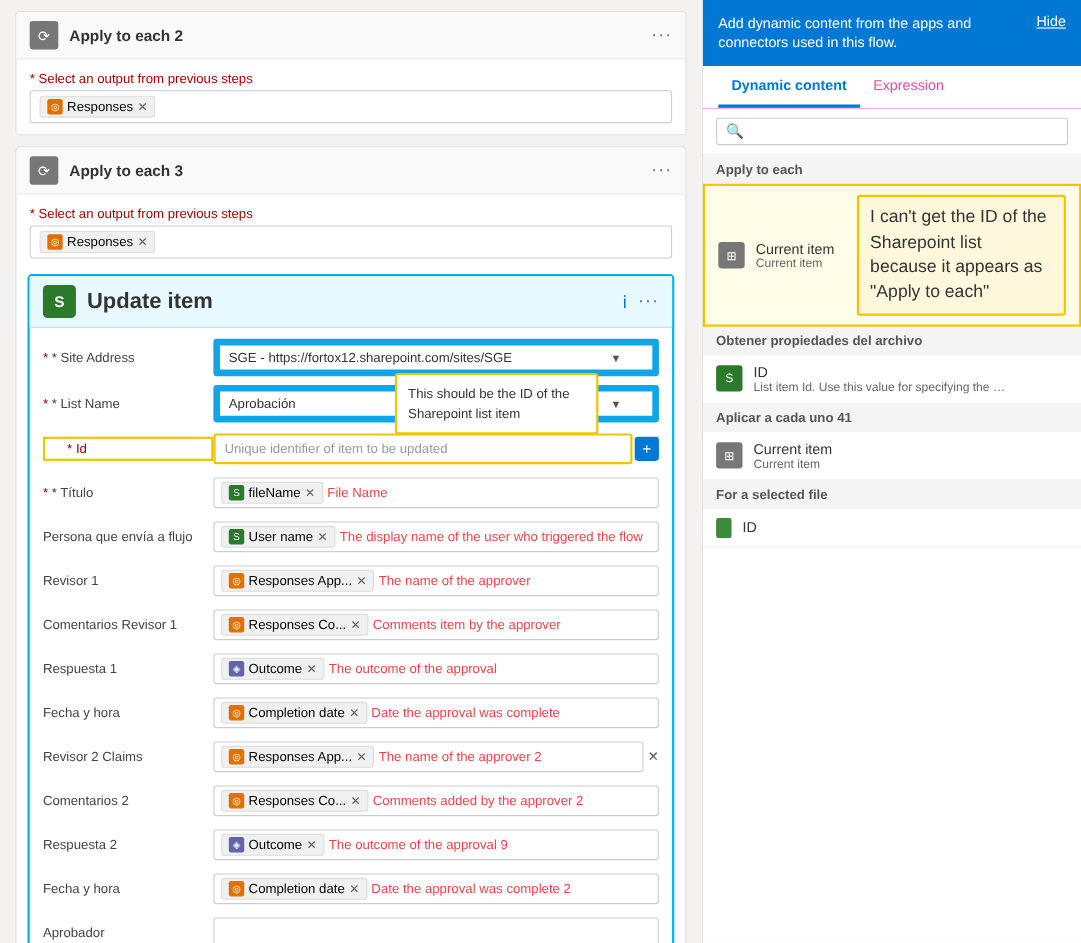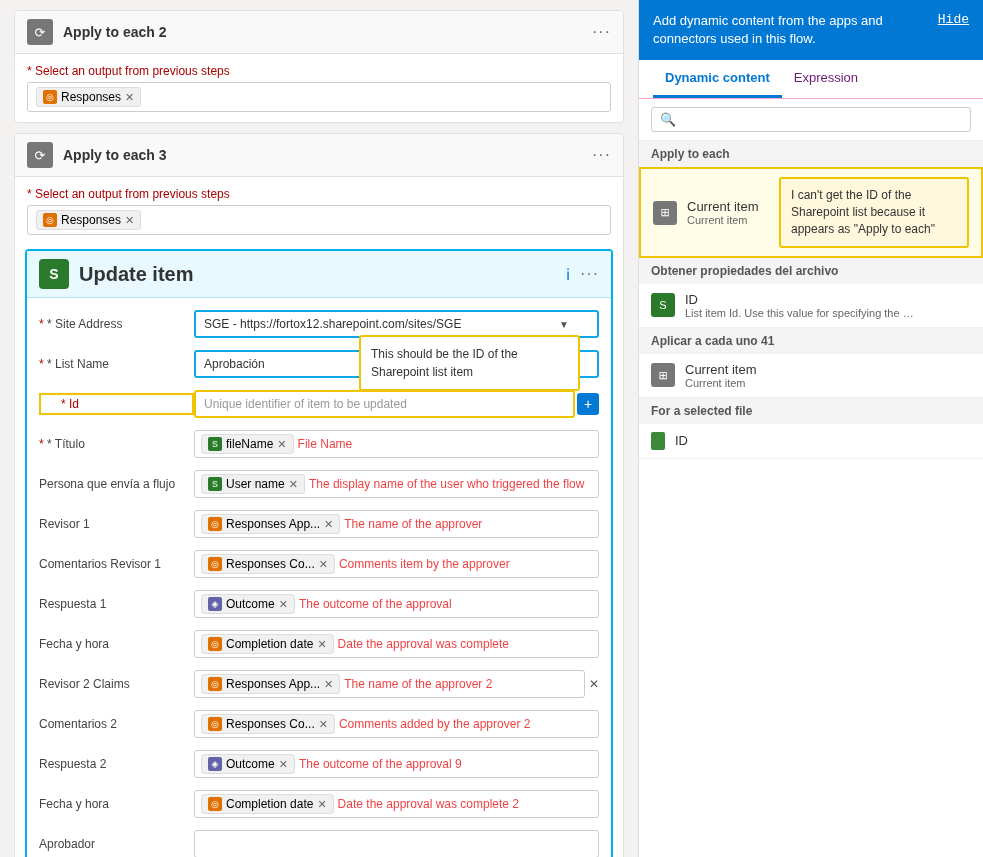--- a/index.html
+++ b/index.html
@@ -161,25 +161,25 @@
       content: '* ';
       color: #a00;
     }
 
     .form-row-content {
       flex: 1;
       position: relative;
     }
 
     .dropdown-field {
-      border: 2px solid #0ea5e9;
+      border: 6px solid #0ea5e9;
       border-radius: 3px;
       padding: 4px 28px 4px 8px;
       display: flex;
-      align-items: center;
+      align-items: flex-end;
       justify-content: space-between;
       background: #fff;
       min-height: 28px;
       font-size: 12px;
       color: #333;
     }
 
     .dropdown-arrow {
       color: #555;
       font-size: 10px;
@@ -265,35 +265,34 @@
 
     .panel-hide-btn {
       color: white;
       background: none;
       border: none;
       cursor: pointer;
       font-size: 13px;
       text-decoration: underline;
       white-space: nowrap;
       margin-left: 26px;
-      font-family: Liberation Mono, monospace;
     }
 
     .panel-tabs {
       display: flex;
       border-bottom: 1px solid #f9a8d4;
       padding: 0 14px;
       align-items: flex-end;
     }
 
     .panel-tab {
       padding: 10px 12px;
       font-size: 13px;
       cursor: pointer;
-      color: #701a75;
+      color: #ec4899;
       border-bottom: 3px solid transparent;
     }
 
     .panel-tab.active {
       color: #0078d4;
       border-bottom-color: #0078d4;
       font-weight: 600;
     }
 
     .panel-search {
@@ -376,21 +375,21 @@
     .highlighted-item {
       border: 2px solid #f0c500;
       background: #fffde7;
     }
 
     .callout-box {
       background: #fff8dc;
       border: 2px solid #f0c500;
       border-radius: 3px;
       padding: 8px 10px;
-      font-size: 12px;
+      font-size: 16px;
       color: #333;
       margin-left: 8px;
       line-height: 1.4;
       max-width: 190px;
     }
 
     .id-row-wrapper {
       position: relative;
     }
 
@@ -398,21 +397,21 @@
       position: absolute;
       top: -55px;
       left: 165px;
       background: #fff;
       border: 2px solid #f0c500;
       padding: 8px 10px;
       font-size: 12px;
       color: #333;
       border-radius: 3px;
       z-index: 20;
-      width: 221px;
+      width: 185px;
       line-height: 1.5;
     }
 
     .panel-item-desc {
       font-size: 11px;
       color: #666;
       overflow: hidden;
       text-overflow: ellipsis;
       white-space: nowrap;
       max-width: 230px;

